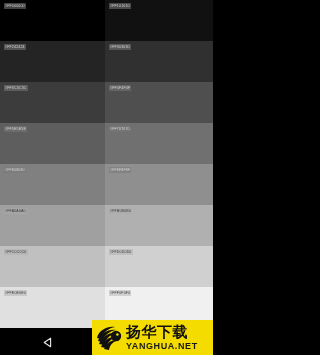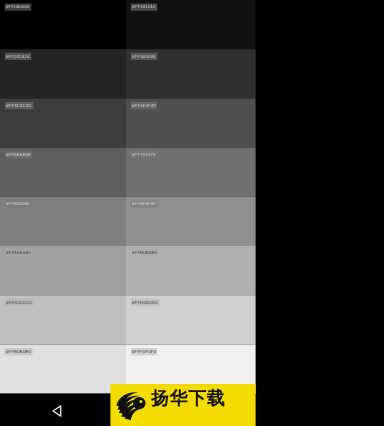--- a/index.html
+++ b/index.html
@@ -185,15 +185,16 @@
           <path d="M3 17 C6 9, 13 5, 21 6 C15 7, 9 11, 7 18 Z"></path>
           <path d="M4 20 C7 13, 14 8, 22 9 C16 10, 11 14, 9 21 Z"></path>
           <path d="M6 23 C9 16, 15 12, 23 13 C17 14, 13 17, 11 24 Z"></path>
           <path d="M9 25 C12 19, 17 15, 24 16 C19 17, 15 20, 14 26 Z"></path>
           <ellipse cx="21" cy="12" rx="5.2" ry="5.2"></ellipse>
         </g>
         <circle cx="22.4" cy="10.6" r="1.25" fill="#f5dc00"></circle>
       </svg>
     </span>
     <span class="wm-cn">扬华下载</span>
+    <span class="wm-en">YANGHUA.NET</span>
   </div>
 
 </div>
 
 </body></html>

